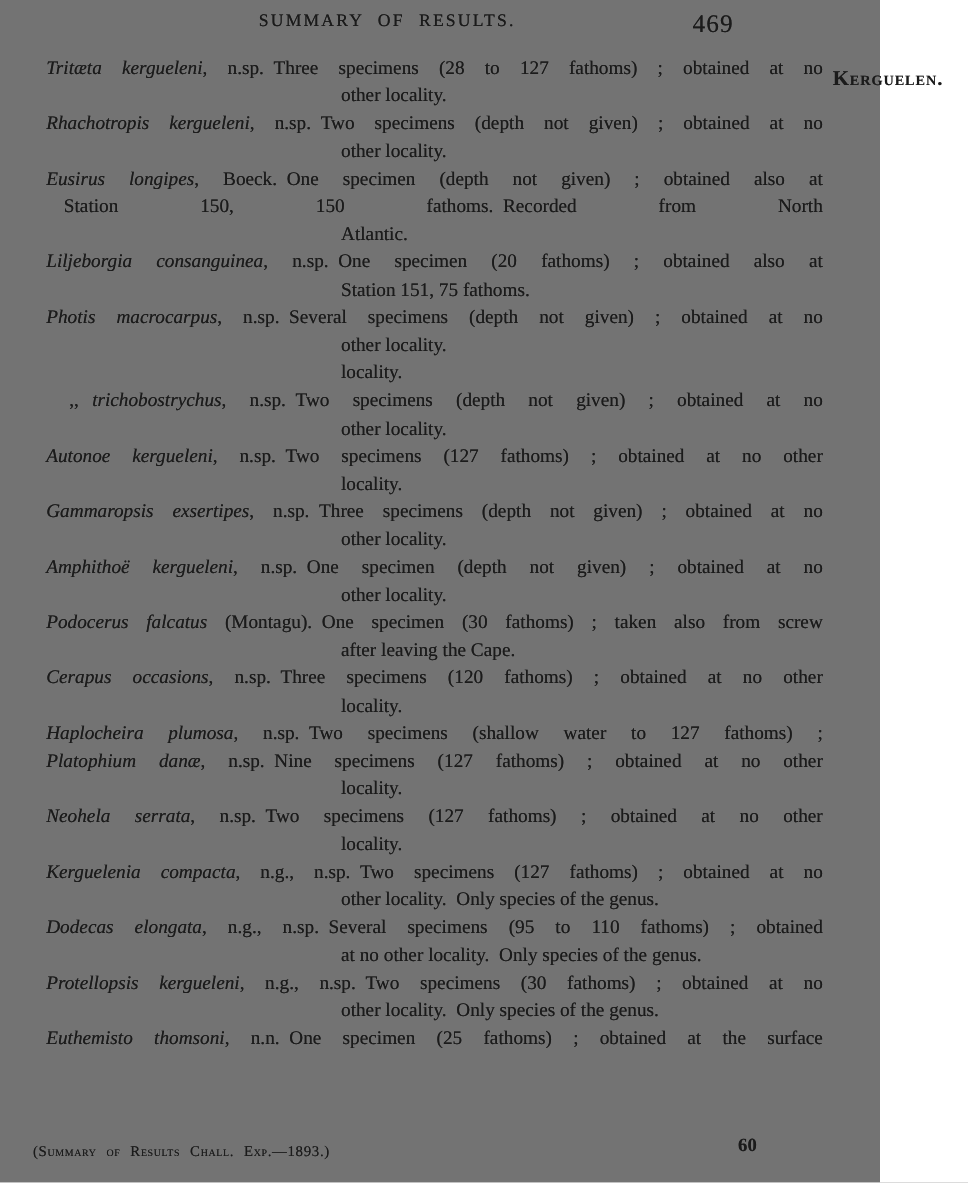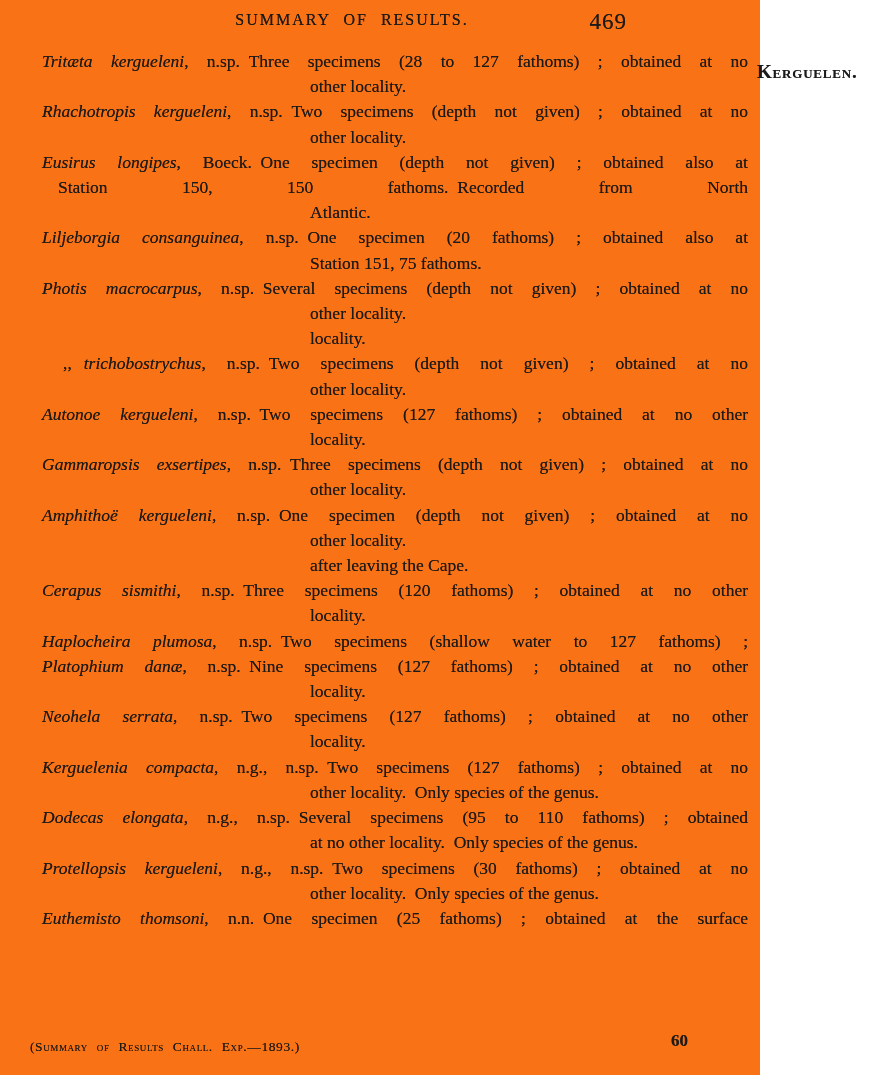--- a/index.html
+++ b/index.html
@@ -6,21 +6,22 @@
     margin: 0; padding: 0;
     width: 880px; height: 1075px;
     background: #ffffff;
     font-family: "Liberation Serif", "DejaVu Serif", serif;
     color: #1b1b1b;
     overflow: hidden;
   }
   .page {
     position: relative;
     width: 760px; height: 1075px;
-    background: #f97316;
+    background: #737373;
+    padding-left: 40px;
   }
   
   .header-title {
     position: absolute;
     top: 11px; left: 352px;
     transform: translateX(-50%);
     font-size: 16px;
     letter-spacing: 2px;
     word-spacing: 7px;
     white-space: nowrap;
@@ -130,24 +131,25 @@
       </div>
       <div class="entry">
         <div class="line first"><span class="species-name">Gammaropsis exsertipes</span><span>, n.sp. Three specimens (depth not given) ; obtained at no</span></div>
         <div class="line cont">other locality.</div>
       </div>
       <div class="entry">
         <div class="line first"><span class="species-name">Amphithoë kergueleni</span><span>, n.sp. One specimen (depth not given) ; obtained at no</span></div>
         <div class="line cont">other locality.</div>
       </div>
       <div class="entry">
+        <div class="line first"><span class="species-name">Podocerus falcatus</span><span> (Montagu). One specimen (30 fathoms) ; taken also from screw</span></div>
         <div class="line cont">after leaving the Cape.</div>
       </div>
       <div class="entry">
-        <div class="line first"><span class="species-name">Cerapus sismithi</span><span>, n.sp. Three specimens (120 fathoms) ; obtained at no other</span></div>
+        <div class="line first"><span class="species-name">Cerapus occasions</span><span>, n.sp. Three specimens (120 fathoms) ; obtained at no other</span></div>
         <div class="line cont">locality.</div>
       </div>
       <div class="entry">
         <div class="line first"><span class="species-name">Haplocheira plumosa</span><span>, n.sp. Two specimens (shallow water to 127 fathoms) ;</span></div>
       </div>
       <div class="entry">
         <div class="line first"><span class="species-name">Platophium danæ</span><span>, n.sp. Nine specimens (127 fathoms) ; obtained at no other</span></div>
         <div class="line cont">locality.</div>
       </div>
       <div class="entry">

